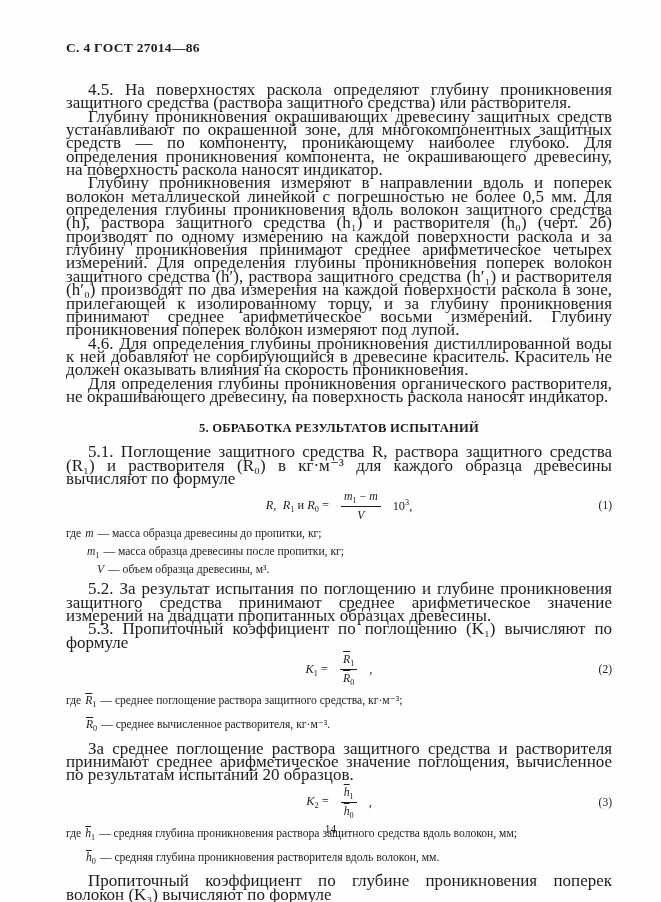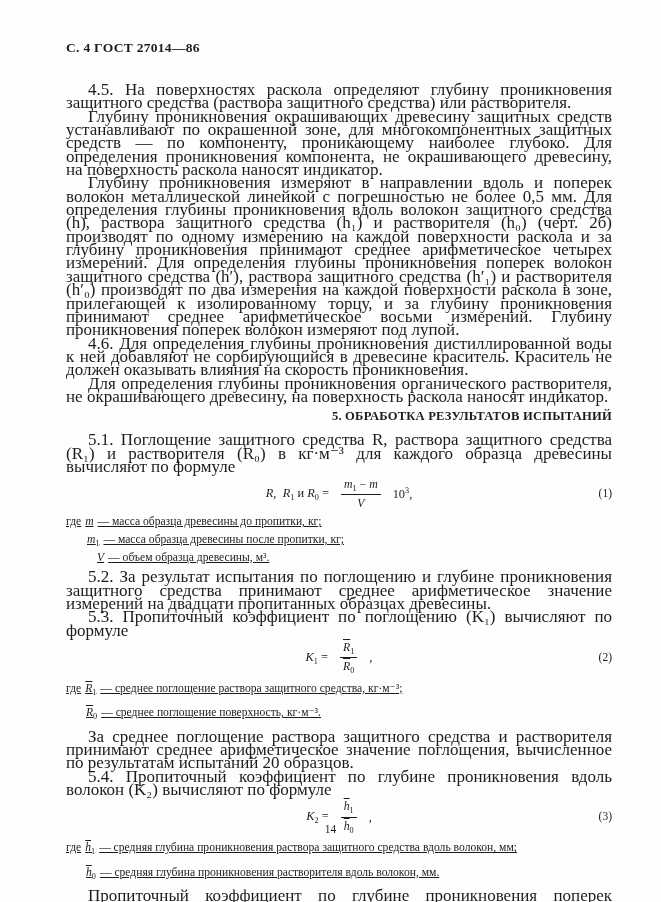--- a/index.html
+++ b/index.html
@@ -25,22 +25,22 @@
     margin: 0 0 27px 0;
   }
   p.body {
     margin: 0;
     font-size: 17px;
     line-height: 13.35px;
     text-align: justify;
   }
   p.indent { text-indent: 22px; }
   .sec-heading {
-    margin: 6px 0 9px 0;
-    text-align: right;
+    margin: 18px 0 9px 0;
+    text-align: center;
     font-weight: bold;
     font-size: 12.6px;
     letter-spacing: 0.2px;
   }
   .formula-row {
     position: relative;
     display: flex;
     align-items: center;
     justify-content: center;
     min-height: 36px;
@@ -61,21 +61,21 @@
   sub { font-size: 8.2px; }
   sup { font-size: 8.2px; }
   .ovl { text-decoration: overline; }
   .formula-label {
     position: absolute;
     right: 0;
     top: 50%;
     transform: translateY(-62%);
     font-size: 11.5px;
   }
-  .defs { margin: 1px 0 2px 0; text-decoration: underline; }
+  .defs { margin: 1px 0 2px 0; }
   .defrow {
     font-size: 11.6px;
     line-height: 13.35px;
     text-align: left;
   }
   .defrow-tall { line-height: 20px; }
   .def-lead { margin-right: 4px; }
   .def-term { margin-right: 4px; }
   .def-ind1 { padding-left: 21px; }
   .def-ind2 { padding-left: 31px; }
@@ -147,26 +147,25 @@
       </span>
       <span class="f-part">,</span>
       <span class="formula-label">(2)</span>
     </div>
 
     <div class="defs">
       <div class="defrow defrow-tall">
         <span class="def-lead">где</span><span class="def-term"><span class="ovl"><i>R</i></span><sub>1</sub></span><span class="def-text">— среднее поглощение раствора защитного средства, кг·м⁻³;</span>
       </div>
       <div class="defrow defrow-tall def-ind3">
-        <span class="def-term"><span class="ovl"><i>R</i></span><sub>0</sub></span><span class="def-text">— среднее поглощение поверхность, кг·м⁻³.</span>
+        <span class="def-term"><span class="ovl"><i>R</i></span><sub>0</sub></span><span class="def-text">— среднее вычисленное растворителя, кг·м⁻³.</span>
       </div>
     </div>
 
     <p class="body indent">За среднее поглощение раствора защитного средства и растворителя принимают среднее арифметическое значение поглощения, вычисленное по результатам испытаний 20 образцов.</p>
-    <p class="body indent">5.4. Пропиточный коэффициент по глубине проникновения вдоль волокон (K₂) вычисляют по формуле</p>
 
     <div class="formula-row">
       <span class="f-part"><i>K</i><sub>2</sub>
         <span>=</span></span>
       <span class="frac">
         <span class="num"><span class="ovl"><i>h</i><span></span></span><sub>1</sub></span>
         <span class="den"><span class="ovl"><i>h</i><span></span></span><sub>0</sub></span>
       </span>
       <span class="f-part">,</span>
       <span class="formula-label">(3)</span>

